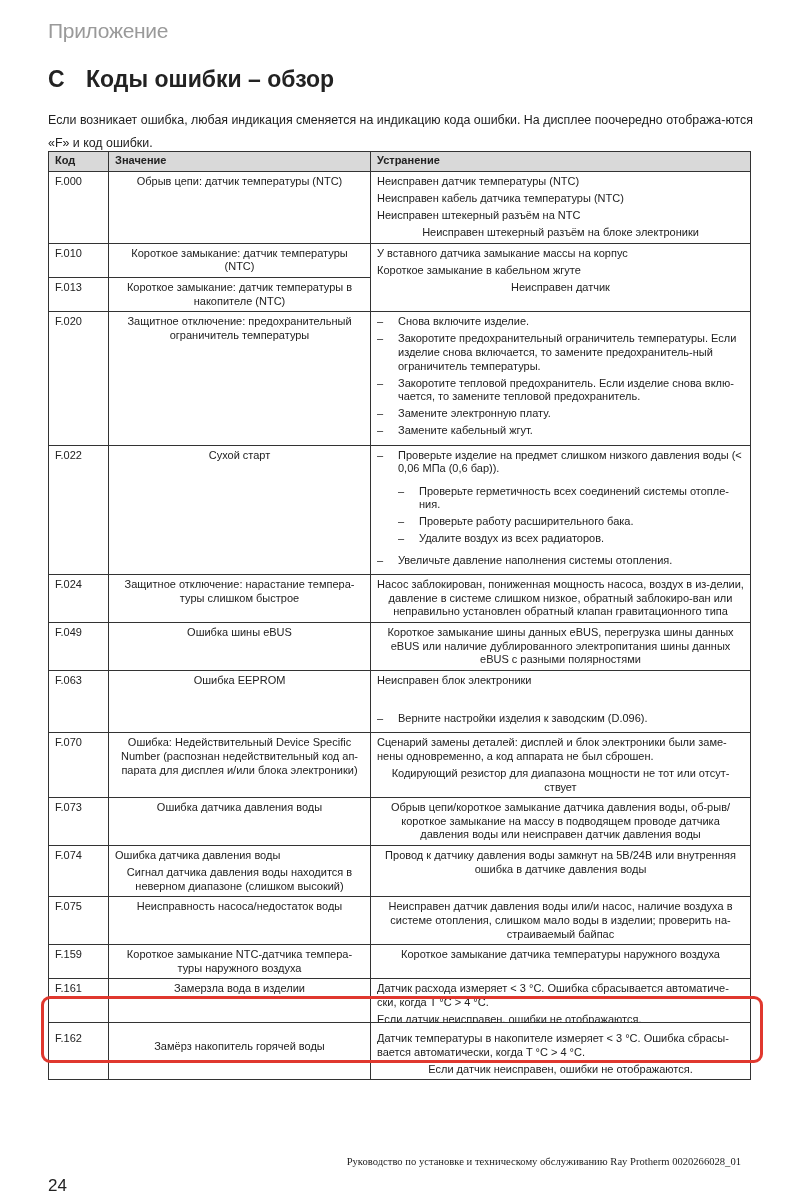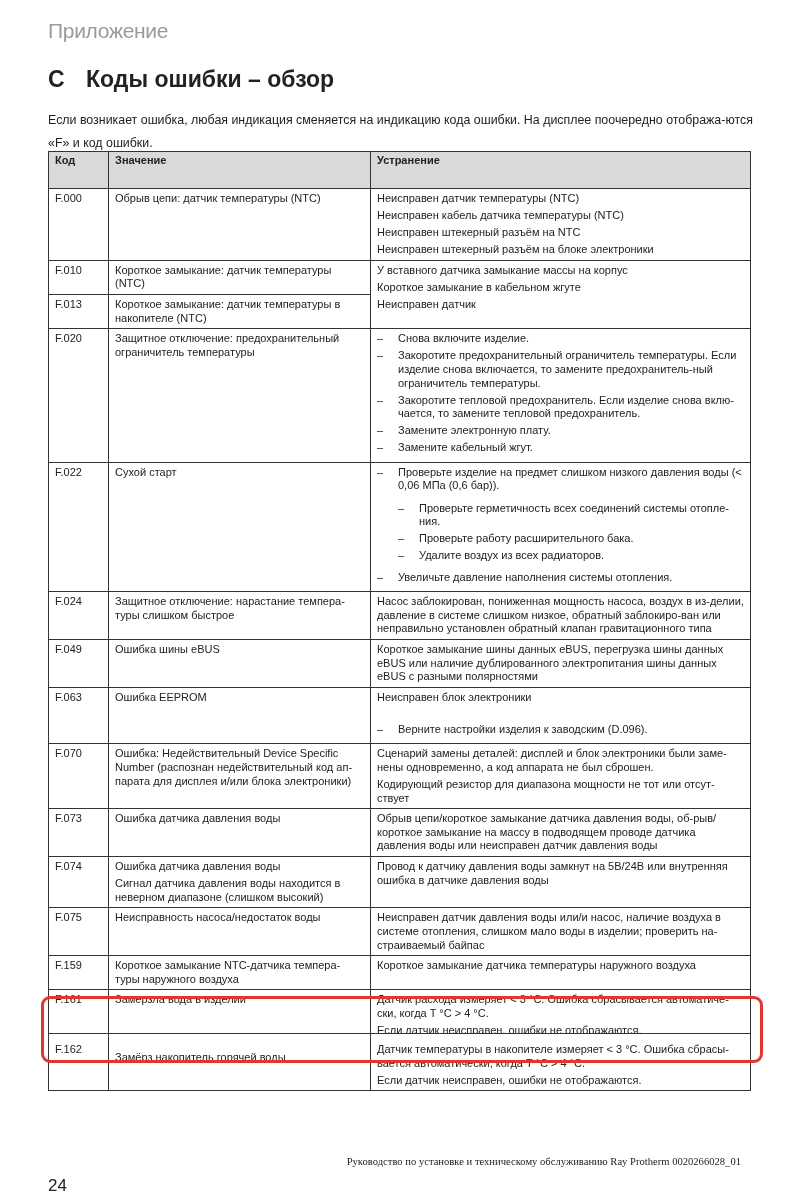--- a/index.html
+++ b/index.html
@@ -24,26 +24,26 @@
   table.codes {
     position: absolute; left: 48px; top: 151px;
     width: 703px; border-collapse: collapse;
     font-size: 11px; line-height: 13.6px; color: #222;
   }
   table.codes th, table.codes td {
     border: 1px solid #333; vertical-align: top; text-align: left;
     padding: 3px 6px 3px 6px;
   }
   table.codes th {
-    background: #d9d9d9; font-weight: bold; height: 14px; padding-top: 2px; padding-bottom: 20px;
+    background: #d9d9d9; font-weight: bold; height: 14px; padding-top: 2px; padding-bottom: 3px;
   }
   table.codes td.code { width: 47px; font-weight: normal; }
   table.codes td.meaning { width: 249px; }
   .line { margin: 0 0 3.5px 0; }
-  .line:last-child { margin-bottom: 0; }
+  .line:last-child { margin-bottom: 0; text-align: center; }
   .bullet { display: flex; margin: 0 0 3.5px 0; }
   .bullet .dash { width: 21px; flex: none; }
   .bullet.sub { padding-left: 21px; margin-bottom: 3.5px; }
   .bullet.gap { margin-top: 8px; }
   .highlight {
     position: absolute; left: 41px; top: 996px; width: 716px; height: 61px;
     border: 3px solid #e0382e; border-radius: 9px; pointer-events: none;
   }
   .page-num {
     position: absolute; left: 48px; top: 1176px; font-size: 17px; color: #222;
@@ -182,21 +182,21 @@
         <div class="line">Короткое замыкание шины данных eBUS, перегрузка шины данных eBUS или наличие дублированного электропитания шины данных eBUS с разными полярностями</div>
       </td>
     </tr>
 
     <tr>
       <td class="code">F.063</td>
       <td class="meaning">
         <div class="line">Ошибка EEPROM</div>
       </td>
       <td>
-        <div class="line" style="margin-bottom:19px">Неисправен блок электроники</div>
+        <div class="line" style="margin-bottom:25px">Неисправен блок электроники</div>
         <div class="bullet">
             <span class="dash">–</span>
             <span>Верните настройки изделия к заводским (D.096).</span>
           </div>
       </td>
     </tr>
 
     <tr>
       <td class="code">F.070</td>
       <td class="meaning">

